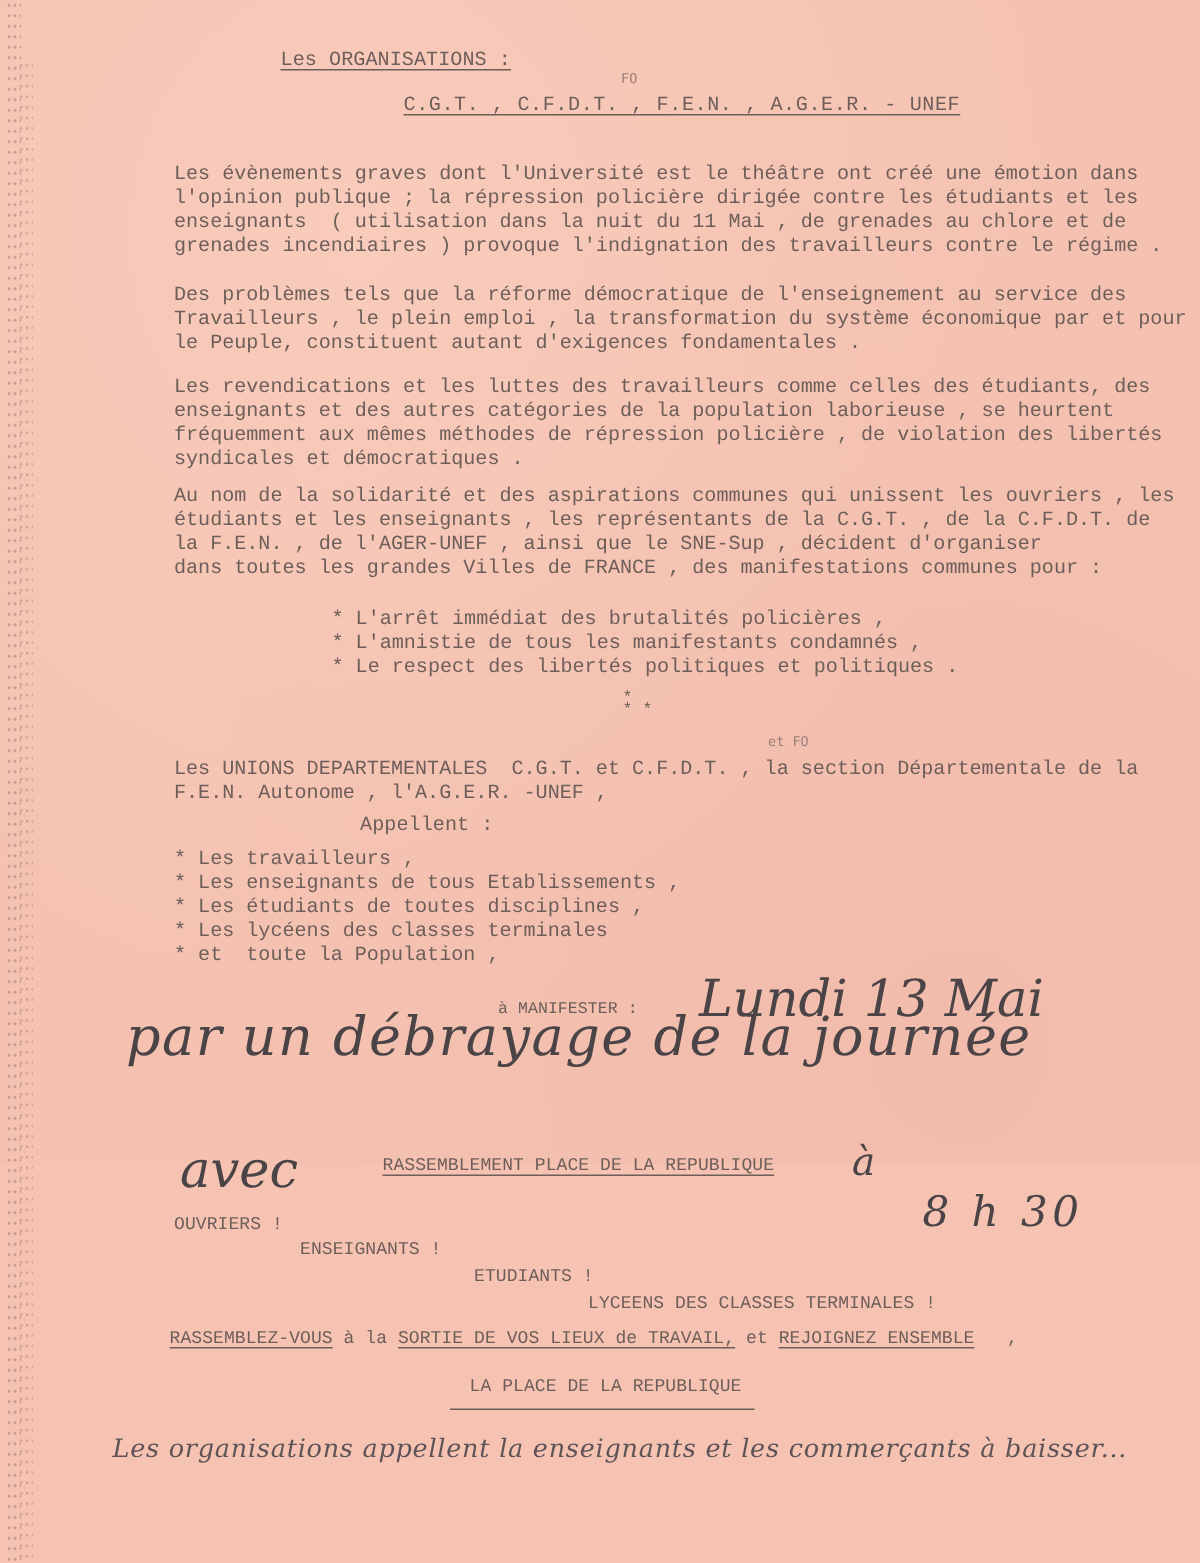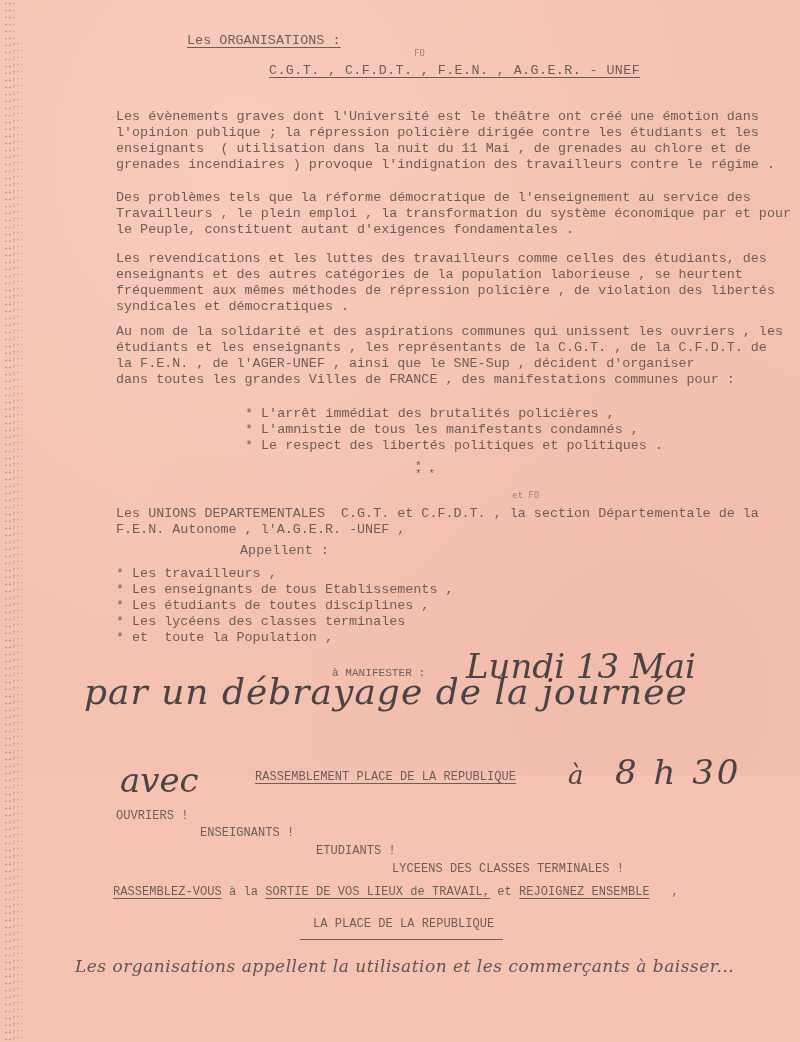--- a/index.html
+++ b/index.html
@@ -70,21 +70,21 @@
     <span class="line">syndicales et démocratiques .</span>
   </div>
 
   <div class="para" style="top:324px;">
     <span class="line">Au nom de la solidarité et des aspirations communes qui unissent les ouvriers , les</span>
     <span class="line">étudiants et les enseignants , les représentants de la C.G.T. , de la C.F.D.T. de</span>
     <span class="line">la F.E.N. , de l'AGER-UNEF , ainsi que le SNE-Sup , décident d'organiser</span>
     <span class="line">dans toutes les grandes Villes de FRANCE , des manifestations communes pour :</span>
   </div>
 
-  <div class="para" style="top:406px; left:221px; width:450px;margin-left:24px;">
+  <div class="para" style="top:406px; left:221px; width:450px;">
     <span class="line">* L'arrêt immédiat des brutalités policières ,</span>
     <span class="line">* L'amnistie de tous les manifestants condamnés ,</span>
     <span class="line">* Le respect des libertés politiques et politiques .</span>
   </div>
 
   <div class="t" style="left:415px; top:462px; font-size:11px; line-height:8px;">*
 * *</div>
 
   <div class="annot" style="left:512px; top:490px;">et FO</div>
   <div class="para" style="top:506px;">
@@ -100,25 +100,25 @@
     <span class="line">* Les lycéens des classes terminales</span>
     <span class="line">* et  toute la Population ,</span>
   </div>
 
   <div class="t" style="left:332px; top:665px; font-size:11px;">à MANIFESTER :</div>
   <div class="hand" style="left:466px; top:646px; font-size:34px;">Lundi 13 Mai</div>
   <div class="hand" style="left:84px; top:671px; font-size:36px; letter-spacing:1px;">par un débrayage de la journée</div>
   <div class="hand" style="left:120px; top:760px; font-size:34px;">avec</div>
   <div class="t u" style="left:255px; top:769px; font-size:12px;">RASSEMBLEMENT PLACE DE LA REPUBLIQUE</div>
   <div class="hand" style="left:568px; top:760px; font-size:26px;">à</div>
-  <div class="hand" style="left:615px; top:752px; font-size:34px; letter-spacing:3px;">8 h 30</div>
+  <div class="hand" style="left:615px; top:791px; font-size:28px; letter-spacing:3px;">8 h 30</div>
 
   <div class="t" style="left:116px; top:808px; font-size:12px;">OUVRIERS !</div>
   <div class="t" style="left:200px; top:825px; font-size:12px;">ENSEIGNANTS !</div>
   <div class="t" style="left:316px; top:843px; font-size:12px;">ETUDIANTS !</div>
   <div class="t" style="left:113px; top:884px; font-size:12px;"><span class="u">RASSEMBLEZ-VOUS</span><span> à la </span><span class="u">SORTIE DE VOS LIEUX de TRAVAIL,</span><span> et </span><span class="u">REJOIGNEZ ENSEMBLE</span><span>   ,</span></div>
 
   <div class="t" style="left:392px; top:861px; font-size:12px;">LYCEENS DES CLASSES TERMINALES !</div>
   <div class="t" style="left:313px; top:916px; font-size:12px;">LA PLACE DE LA REPUBLIQUE</div>
   <div class="rule" style="left:300px; top:939px; width:203px;"></div>
 
-  <div class="hand" style="left:75px; top:956px; font-size:17px; color:#5e5458; letter-spacing:0.5px;">Les organisations appellent la utilisation et les commerçants à baisser...</div>
+  <div class="hand" style="left:75px; top:956px; font-size:17px; color:#5e5458; letter-spacing:0.5px;">Les organisations appellent la enseignants et les commerçants à baisser...</div>
 </div>
 
 </body></html>

